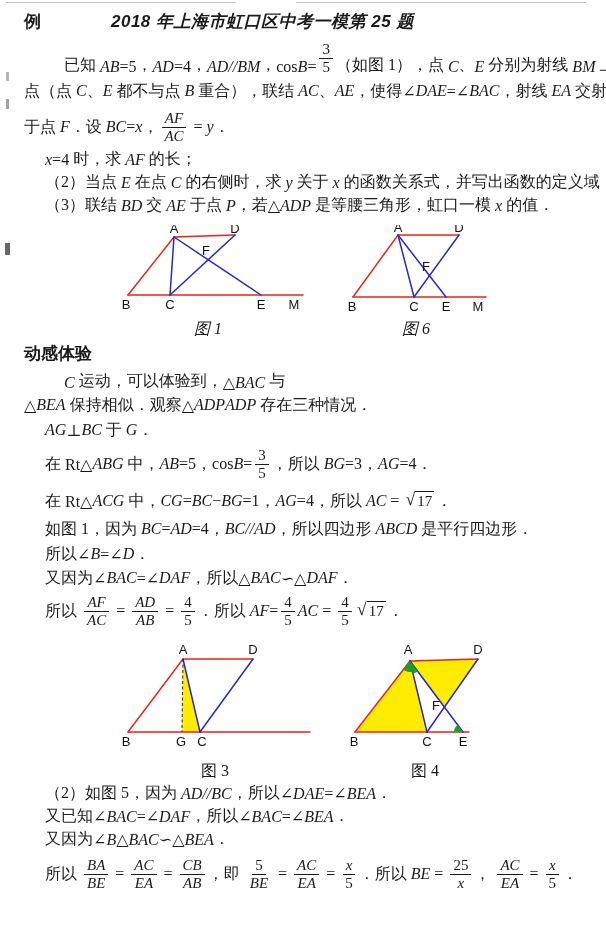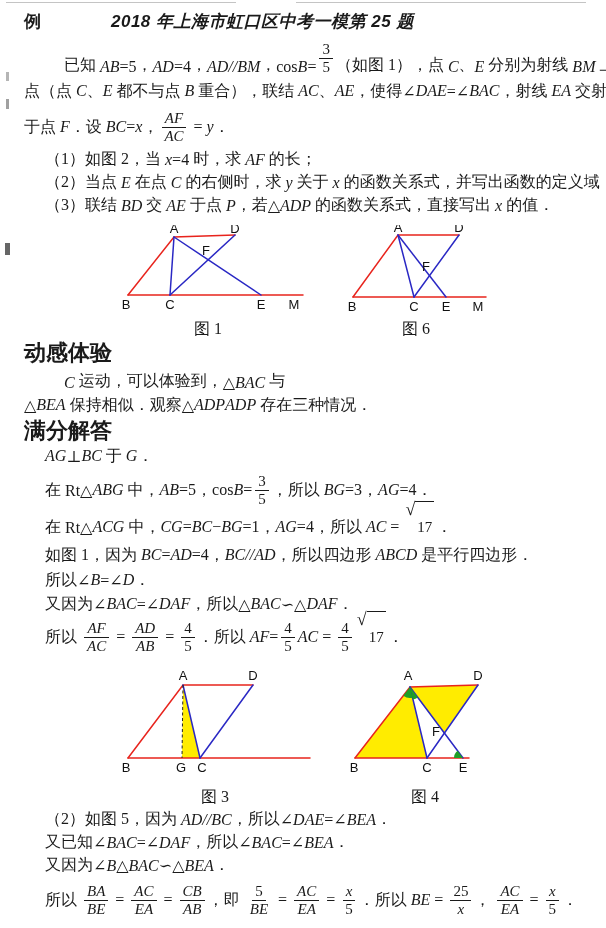--- a/index.html
+++ b/index.html
@@ -12,42 +12,42 @@
   .hdr{display:flex;align-items:center;height:26px;
        font-family:"Liberation Sans","DejaVu Sans",sans-serif;font-weight:bold;font-size:17px;}
   .hdr-title{margin-left:70px;letter-spacing:.5px;font-style:italic;}
   
   .line{display:flex;align-items:center;font-size:16px;}
   .line span{white-space:pre;}
   .ind1{margin-left:21px;}
   .ind2{margin-left:40px;align-items:flex-end;}
   .h23{height:23px}.h24{height:24px}.h26{height:26px}.h30{height:30px}
   .h42{height:42px}.h44{height:44px}.h46{height:46px}
-  .heading{font-family:"Liberation Sans","DejaVu Sans",sans-serif;font-weight:bold;font-size:22px;}
+  .heading{font-family:"Liberation Sans","DejaVu Sans",sans-serif;font-weight:bold;font-size:17px;}
   .sg-t{font-family:"Liberation Serif","DejaVu Serif",serif;}
   .sg-r{font-family:"Liberation Serif","DejaVu Serif",serif;}
   .sg-i{font-family:"Liberation Serif","DejaVu Serif",serif;font-style:italic;}
   
   .frac{display:inline-flex;flex-direction:column;align-items:center;margin:0 3px;
         font-size:15px;line-height:1.12;vertical-align:middle;}
   .fr-n{display:flex;border-bottom:1.2px solid #1a1a1a;padding:0 3px;}
   .fr-d{display:flex;padding:0 3px;}
   
   .sqrt{display:inline-flex;align-items:flex-start;margin:0 2px;}
   .rad{font-size:18px;line-height:1.1;transform:translateY(-1px);}
-  .rad-body{border-top:1.2px solid #1a1a1a;font-size:15px;line-height:1.25;padding:16px 2px;font-style:normal;}
+  .rad-body{border-top:1.2px solid #1a1a1a;font-size:15px;line-height:1.25;padding:0 2px;font-style:normal;}
   
   .figrow{display:flex;align-items:flex-start;}
   .figrow1{margin-left:84px;margin-top:8px;}
   .figrow1 .gap{width:28px;}
   .figrow2{margin-left:81px;margin-top:10px;}
   .figrow2 .gap{width:20px;}
   .figblock{display:flex;flex-direction:column;align-items:center;}
   .figcap{font-size:16px;text-align:center;}
-  .figrow1 .figcap{margin-top:2px;}
+  .figrow1 .figcap{margin-top:2px;font-style:italic;}
   .figrow2 .figcap{margin-top:12px;}
   
   .lnr{stroke:var(--c-red,#e8241d);stroke-width:1.5;fill:none;stroke-linecap:round;}
   .lnb{stroke:var(--c-blue,#2a28c4);stroke-width:1.5;fill:none;stroke-linecap:round;}
   .lnd{stroke:#222;stroke-width:1;stroke-dasharray:3 2.5;fill:none;}
   .fy{fill:var(--c-yellow,#ffec00);stroke:none;}
   .wg{fill:var(--c-green,#1f9e26);stroke:none;}
   .fl{font-family:"Liberation Sans","DejaVu Sans",sans-serif;font-size:13px;fill:#111;}
   
   .artifact{position:absolute;background:#c4c4c4;}
@@ -118,21 +118,20 @@
         <span class="sg-i">BC</span>
         <span class="sg-r">=</span>
         <span class="sg-i">x</span>
         <span class="sg-t">，</span>
         <span class="frac"><span class="fr-n"><span class="sg-i">AF</span></span><span class="fr-d"><span class="sg-i">AC</span></span></span>
         <span class="sg-r"> = </span>
         <span class="sg-i">y</span>
         <span class="sg-t">．</span>
       </div>
       <div class="line h23 ind1">
-        <span class="sg-t">（1）如图 2，当 </span>
         <span class="sg-i">x</span>
         <span class="sg-r">=4</span>
         <span class="sg-t"> 时，求 </span>
         <span class="sg-i">AF</span>
         <span class="sg-t"> 的长；</span>
       </div>
       <div class="line h23 ind1">
         <span class="sg-t">（2）当点 </span>
         <span class="sg-i">E</span>
         <span class="sg-t"> 在点 </span>
@@ -146,21 +145,21 @@
       <div class="line h23 ind1">
         <span class="sg-t">（3）联结 </span>
         <span class="sg-i">BD</span>
         <span class="sg-t"> 交 </span>
         <span class="sg-i">AE</span>
         <span class="sg-t"> 于点 </span>
         <span class="sg-i">P</span>
         <span class="sg-t">，若</span>
         <span class="sg-r">△</span>
         <span class="sg-i">ADP</span>
-        <span class="sg-t"> 的函数关系式，直接写出 </span>
+        <span class="sg-t"> 是等腰三角形，虹口一模 </span>
         <span class="sg-i">x</span>
         <span class="sg-t"> 的值．</span>
       </div>
     </div>
 
   <div class="figrow figrow1">
     <div class="figblock">
       <svg width="200" height="92" viewBox="0 0 200 92">
         <g>
           <path class="lnr" d="M20,70 L66,12 L127,10"></path>
@@ -222,23 +221,20 @@
       </div>
       <div class="line h26">
         <span class="sg-r">△</span>
         <span class="sg-i">BEA</span>
         <span class="sg-t"> 保持相似．观察</span>
         <span class="sg-r">△</span>
         <span class="sg-i">ADP</span>
         <span class="sg-i">ADP</span>
         <span class="sg-t"> 存在三种情况．</span>
       </div>
-      <div class="line h26 heading">
-        <span class="sg-t">满分解答</span>
-      </div>
       <div class="line h24 ind1">
         <span class="sg-i">AG</span>
         <span class="sg-r">⊥</span>
         <span class="sg-i">BC</span>
         <span class="sg-t"> 于 </span>
         <span class="sg-i">G</span>
         <span class="sg-t">．</span>
       </div>
       <div class="line h44 ind1">
         <span class="sg-t">在 </span>

